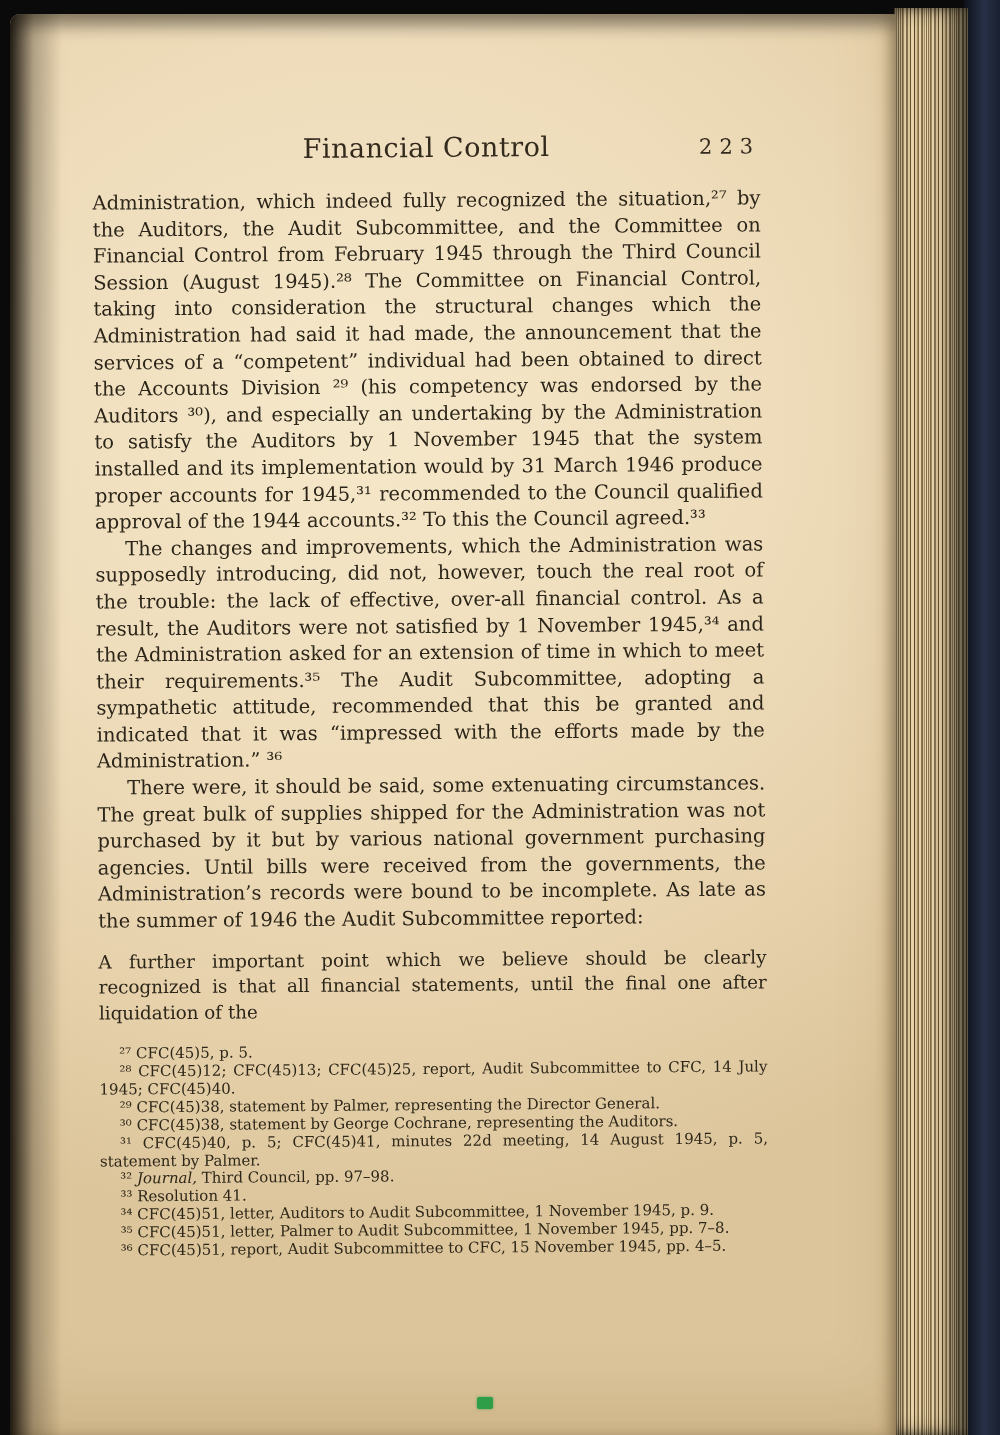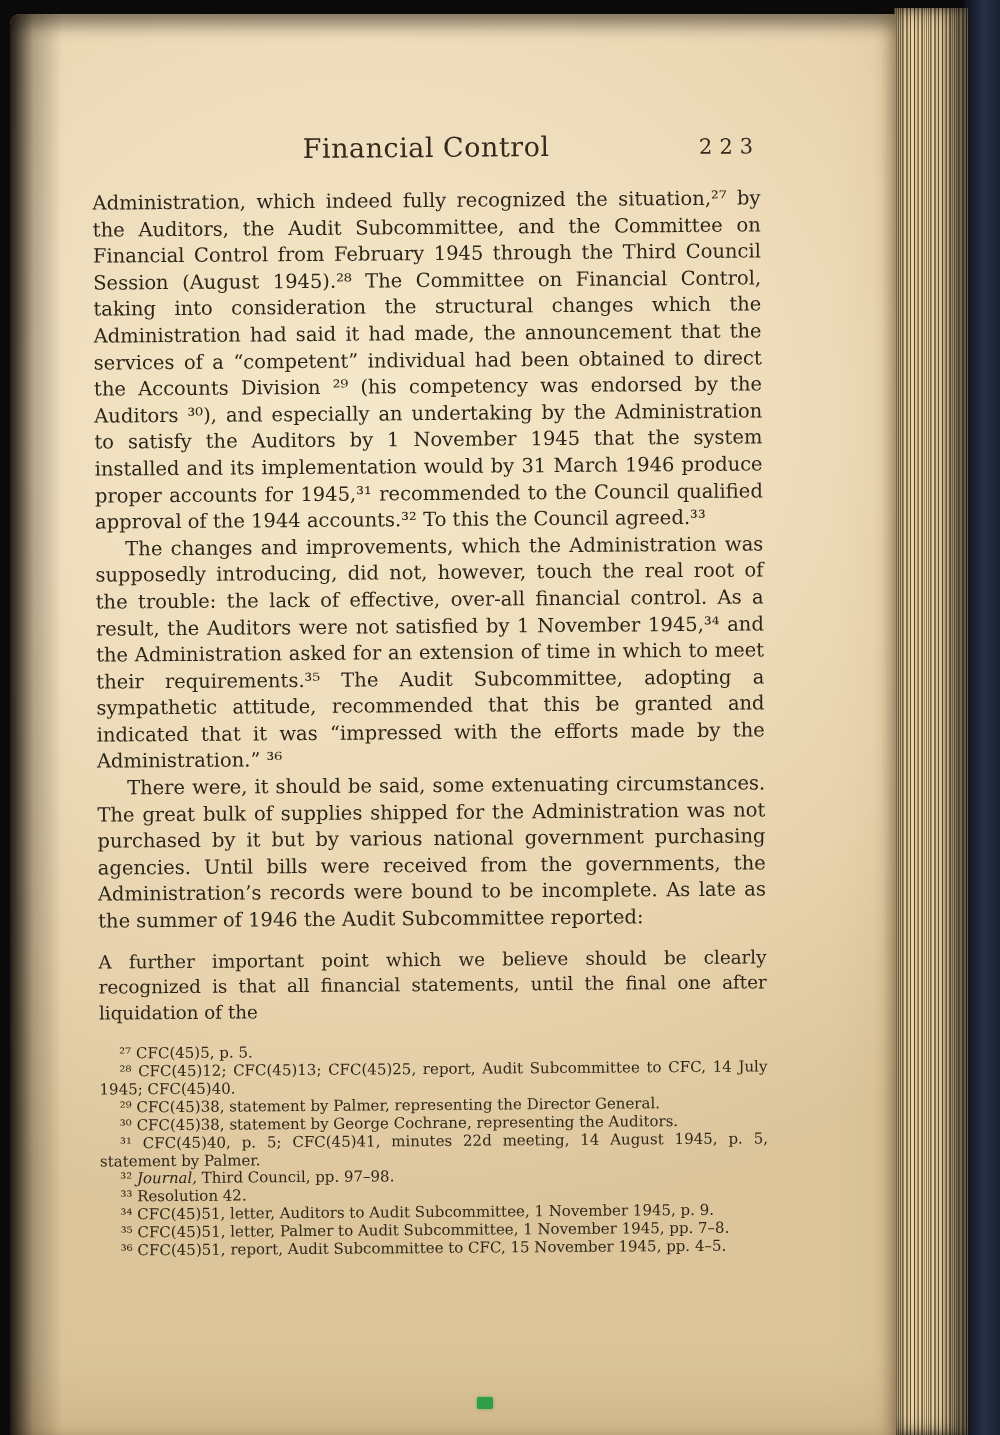--- a/index.html
+++ b/index.html
@@ -147,21 +147,21 @@
 
       <p class="quote">A further important point which we believe should be clearly recognized is that all financial statements, until the final one after liquidation of the</p>
 
       <div class="footnotes">
         <p class="footnote"><span>²⁷ CFC(45)5, p. 5.</span><i></i><span></span></p>
         <p class="footnote"><span>²⁸ CFC(45)12; CFC(45)13; CFC(45)25, report, Audit Subcommittee to CFC, 14 July 1945; CFC(45)40.</span><i></i><span></span></p>
         <p class="footnote"><span>²⁹ CFC(45)38, statement by Palmer, representing the Director General.</span><i></i><span></span></p>
         <p class="footnote"><span>³⁰ CFC(45)38, statement by George Cochrane, representing the Auditors.</span><i></i><span></span></p>
         <p class="footnote"><span>³¹ CFC(45)40, p. 5; CFC(45)41, minutes 22d meeting, 14 August 1945, p. 5, statement by Palmer.</span><i></i><span></span></p>
         <p class="footnote"><span>³² </span><i>Journal,</i><span> Third Council, pp. 97–98.</span></p>
-        <p class="footnote"><span>³³ Resolution 42.</span><i></i><span></span></p>
+        <p class="footnote"><span>³³ Resolution 41.</span><i></i><span></span></p>
         <p class="footnote"><span>³⁴ CFC(45)51, letter, Auditors to Audit Subcommittee, 1 November 1945, p. 9.</span><i></i><span></span></p>
         <p class="footnote"><span>³⁵ CFC(45)51, letter, Palmer to Audit Subcommittee, 1 November 1945, pp. 7–8.</span><i></i><span></span></p>
         <p class="footnote"><span>³⁶ CFC(45)51, report, Audit Subcommittee to CFC, 15 November 1945, pp. 4–5.</span><i></i><span></span></p>
       </div>
 
     </div>
   </div>
 
   <div class="green-mark"></div>
 

